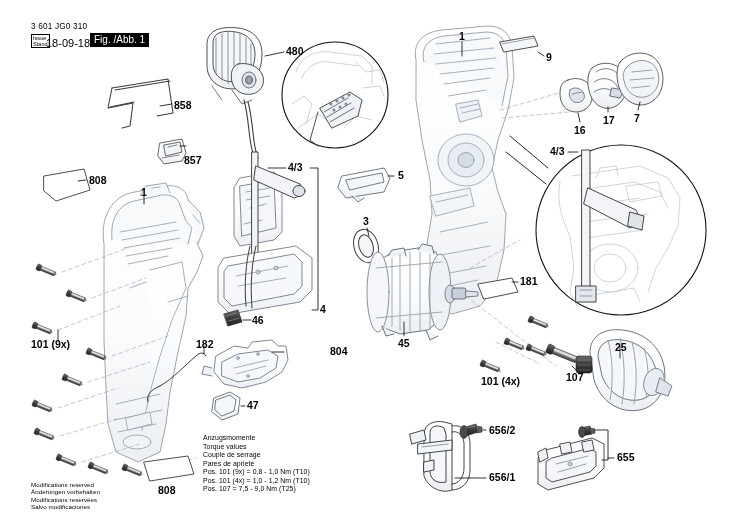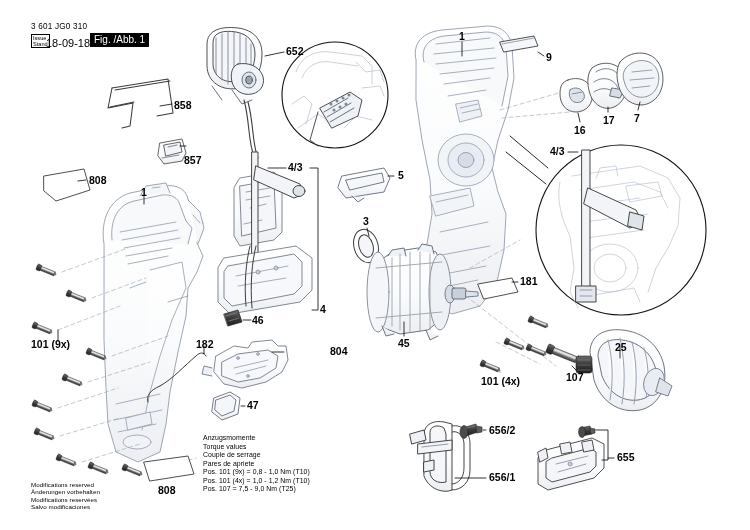--- a/index.html
+++ b/index.html
@@ -535,21 +535,21 @@
   </svg>
 
   <div class="lbl" style="left:174px;top:99px;">858</div>
   <div class="lbl" style="left:184px;top:139px;margin-top:15px;">857</div>
   <div class="lbl" style="left:89px;top:174px;">808</div>
   <div class="lbl" style="left:141px;top:186px;">1</div>
   <div class="lbl" style="left:31px;top:338px;text-align:center;">101 (9x)</div>
   <div class="lbl" style="left:196px;top:338px;">182</div>
   <div class="lbl" style="left:247px;top:399px;">47</div>
   <div class="lbl" style="left:158px;top:484px;">808</div>
-  <div class="lbl" style="left:286px;top:45px;">652</div>
+  <div class="lbl" style="left:286px;top:45px;">480</div>
   <div class="lbl" style="left:288px;top:161px;">4/3</div>
   <div class="lbl" style="left:252px;top:314px;">46</div>
   <div class="lbl" style="left:286px;top:345px;margin-left:44px;">804</div>
   <div class="lbl" style="left:320px;top:303px;">4</div>
   <div class="lbl" style="left:459px;top:30px;">1</div>
   <div class="lbl" style="left:546px;top:51px;">9</div>
   <div class="lbl" style="left:634px;top:112px;">7</div>
   <div class="lbl" style="left:603px;top:114px;">17</div>
   <div class="lbl" style="left:574px;top:124px;">16</div>
   <div class="lbl" style="left:550px;top:145px;">4/3</div>

